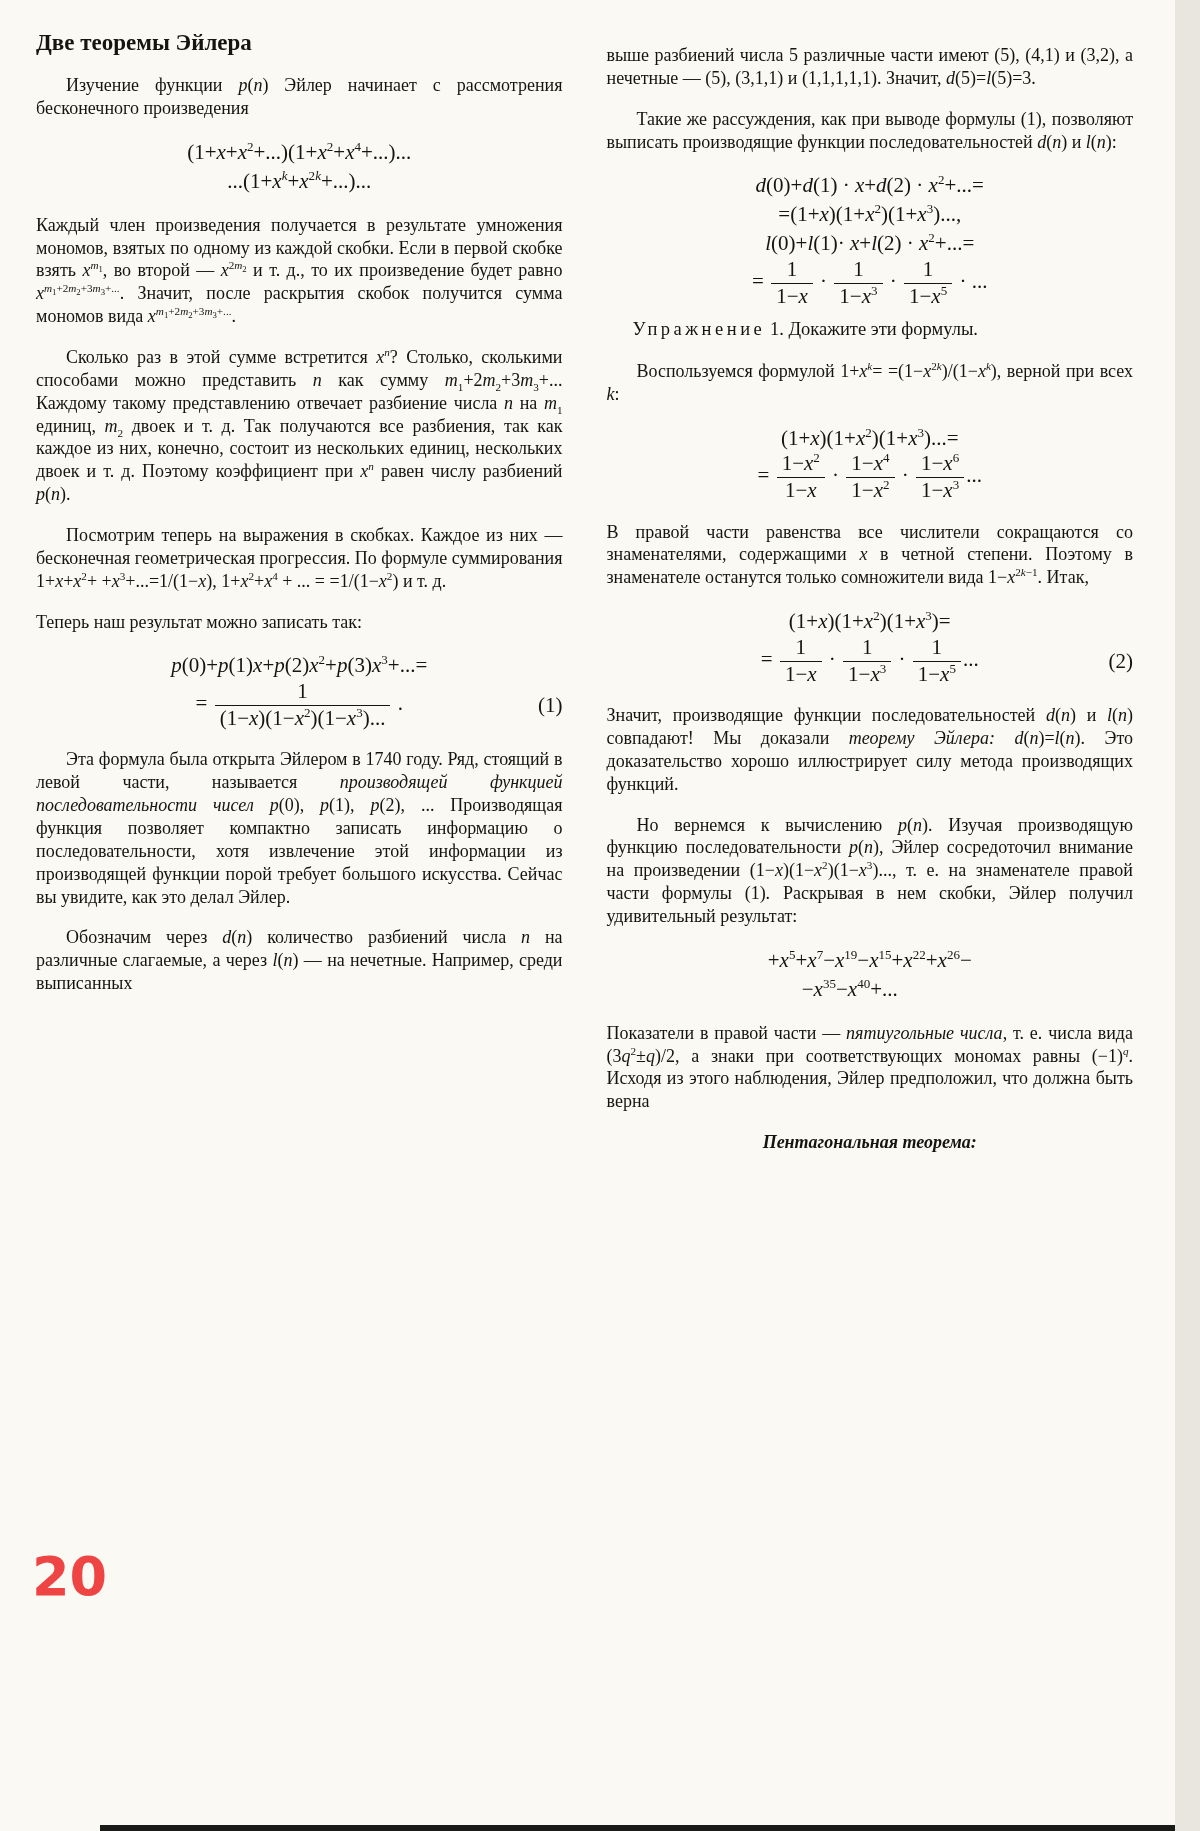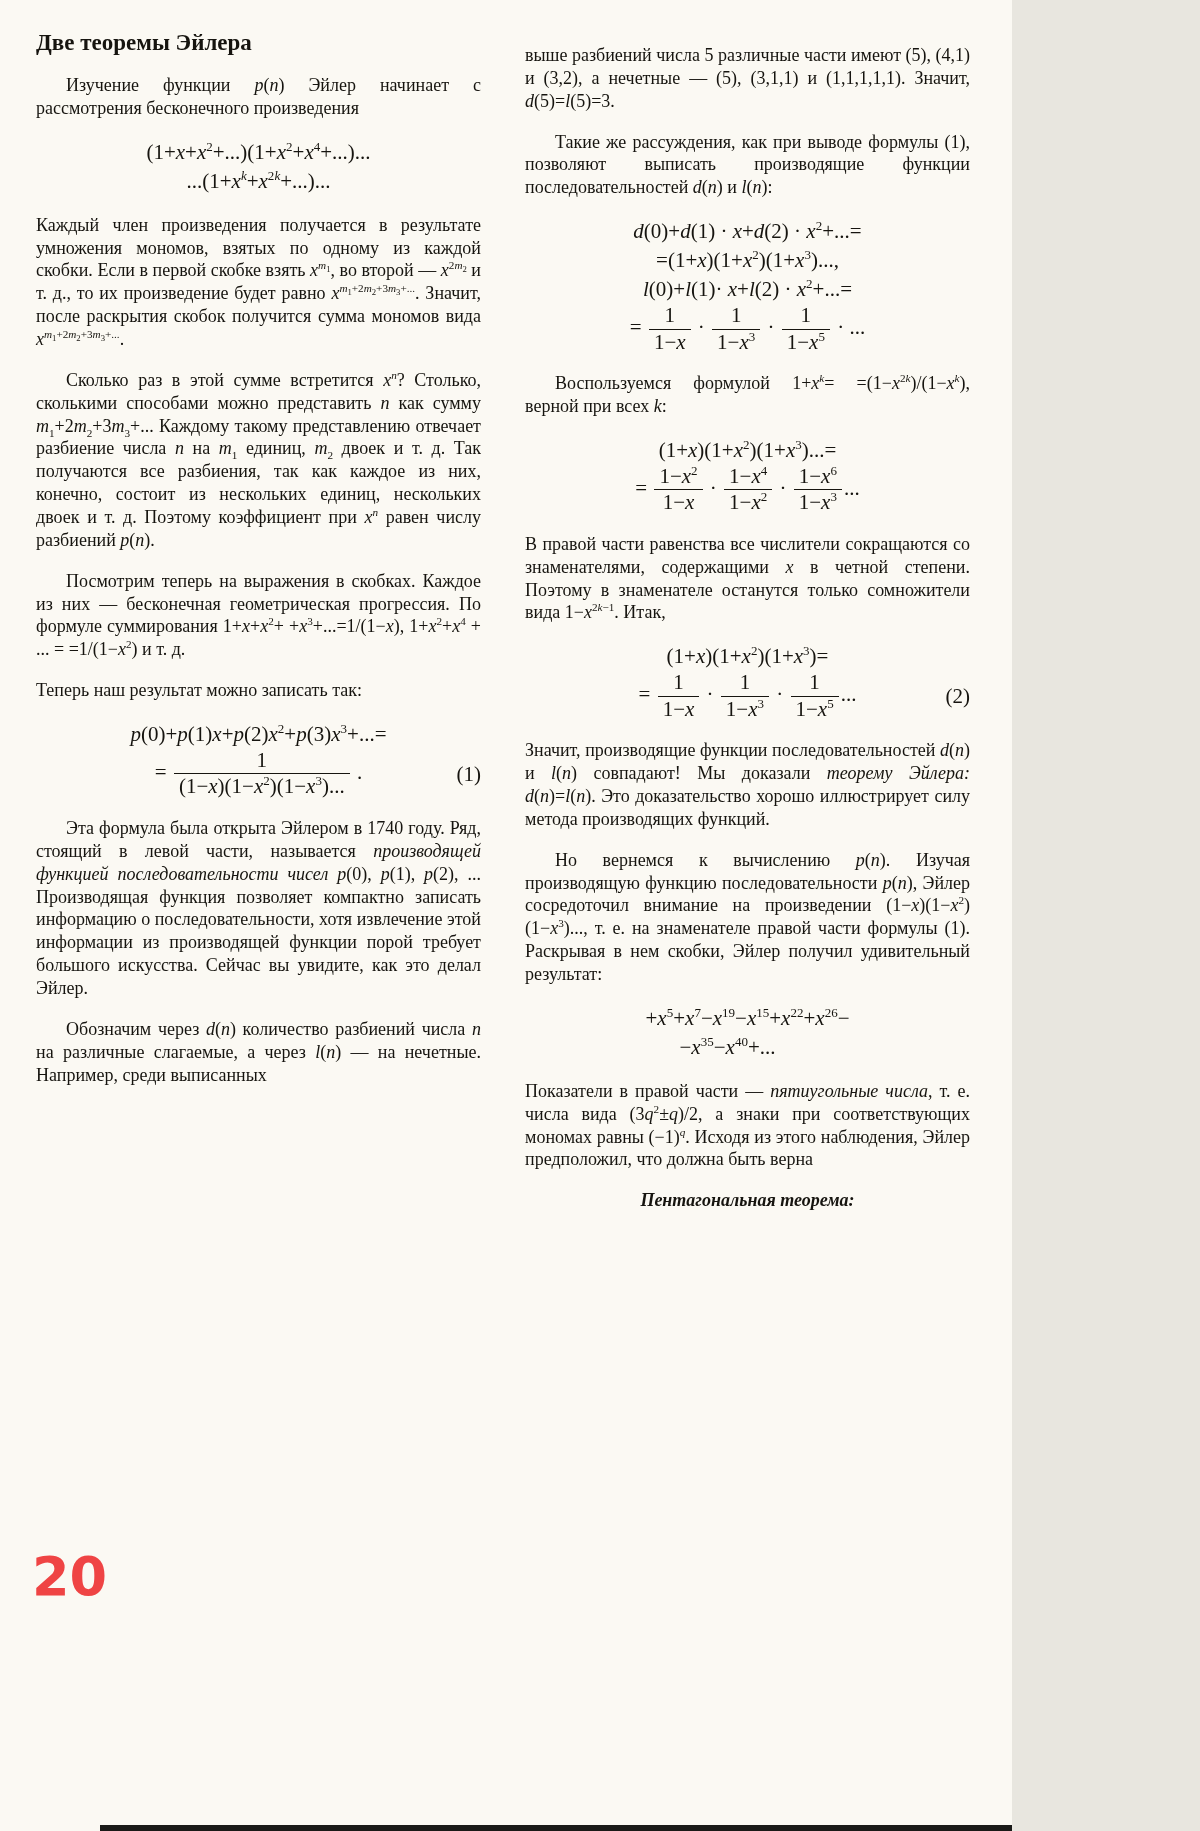--- a/index.html
+++ b/index.html
@@ -1,17 +1,17 @@
 <!DOCTYPE html>
 <html><head>
 <meta charset="utf-8">
 <style>
   html,body{margin:0;padding:0;}
   body{width:1200px;height:1831px;background:#e8e6df;font-family:"Liberation Serif",serif;}
-  .page{position:relative;width:1012px;height:1831px;background:#fbf9f3;color:#16140f;padding:26px 42px 0 36px;box-sizing:border-box;overflow:hidden;}
+  .page{position:relative;width:1175px;height:1831px;background:#fbf9f3;color:#16140f;padding:26px 42px 0 36px;box-sizing:border-box;overflow:hidden;}
   .columns{display:flex;gap:44px;}
   .col{flex:1 1 0;min-width:0;}
   .heading{font-size:23px;font-weight:700;margin:4px 0 12px;}
   .para{font-size:18px;line-height:1.27;text-align:justify;}
   .indent{text-indent:30px;}
   .formula{font-size:21px;margin:7px 0 9px;}
   .fl{line-height:1.38;}
   .al{text-align:center;}
   .ac{text-align:center;}
   .ar{text-align:center;}
@@ -60,20 +60,21 @@
 
     <div class="col">
       <p class="para">выше разбиений числа 5 различные части имеют (5), (4,1) и (3,2), а нечетные — (5), (3,1,1) и (1,1,1,1,1). Значит, <i>d</i>(5)=<i>l</i>(5)=3.</p>
       <p class="para indent">Такие же рассуждения, как при выводе формулы (1), позволяют выписать производящие функции последовательностей <i>d</i>(<i>n</i>) и <i>l</i>(<i>n</i>):</p>
       <div class="formula">
         <div class="fl al"><i>d</i>(0)+<i>d</i>(1) · <i>x</i>+<i>d</i>(2) · <i>x</i><sup>2</sup>+...=</div>
         <div class="fl ar">=(1+<i>x</i>)(1+<i>x</i><sup>2</sup>)(1+<i>x</i><sup>3</sup>)...,</div>
         <div class="fl al"><i>l</i>(0)+<i>l</i>(1)· <i>x</i>+<i>l</i>(2) · <i>x</i><sup>2</sup>+...=</div>
         <div class="fl ac">= <span class="frac"><span class="n">1</span><span class="d">1−<i>x</i></span></span> · <span class="frac"><span class="n">1</span><span class="d">1−<i>x</i><sup>3</sup></span></span> · <span class="frac"><span class="n">1</span><span class="d">1−<i>x</i><sup>5</sup></span></span> · ...</div>
       </div>
+      <p class="exercise"><span class="sp">Упражнение</span>&nbsp;1. Докажите эти формулы.</p>
       <p class="para indent">Воспользуемся формулой 1+<i>x</i><sup><i>k</i></sup>= =(1−<i>x</i><sup>2<i>k</i></sup>)/(1−<i>x</i><sup><i>k</i></sup>), верной при всех <i>k</i>:</p>
       <div class="formula">
         <div class="fl al">(1+<i>x</i>)(1+<i>x</i><sup>2</sup>)(1+<i>x</i><sup>3</sup>)...=</div>
         <div class="fl ac">= <span class="frac"><span class="n">1−<i>x</i><sup>2</sup></span><span class="d">1−<i>x</i></span></span> · <span class="frac"><span class="n">1−<i>x</i><sup>4</sup></span><span class="d">1−<i>x</i><sup>2</sup></span></span> · <span class="frac"><span class="n">1−<i>x</i><sup>6</sup></span><span class="d">1−<i>x</i><sup>3</sup></span></span>...</div>
       </div>
       <p class="para">В правой части равенства все числители сокращаются со знаменателями, содержащими <i>x</i> в четной степени. Поэтому в знаменателе останутся только сомножители вида 1−<i>x</i><sup>2<i>k</i>−1</sup>. Итак,</p>
       <div class="formula">
         <div class="fl al">(1+<i>x</i>)(1+<i>x</i><sup>2</sup>)(1+<i>x</i><sup>3</sup>)=</div>
         <div class="fl ac rel">
           <span>= <span class="frac"><span class="n">1</span><span class="d">1−<i>x</i></span></span> · <span class="frac"><span class="n">1</span><span class="d">1−<i>x</i><sup>3</sup></span></span> · <span class="frac"><span class="n">1</span><span class="d">1−<i>x</i><sup>5</sup></span></span>...</span>

